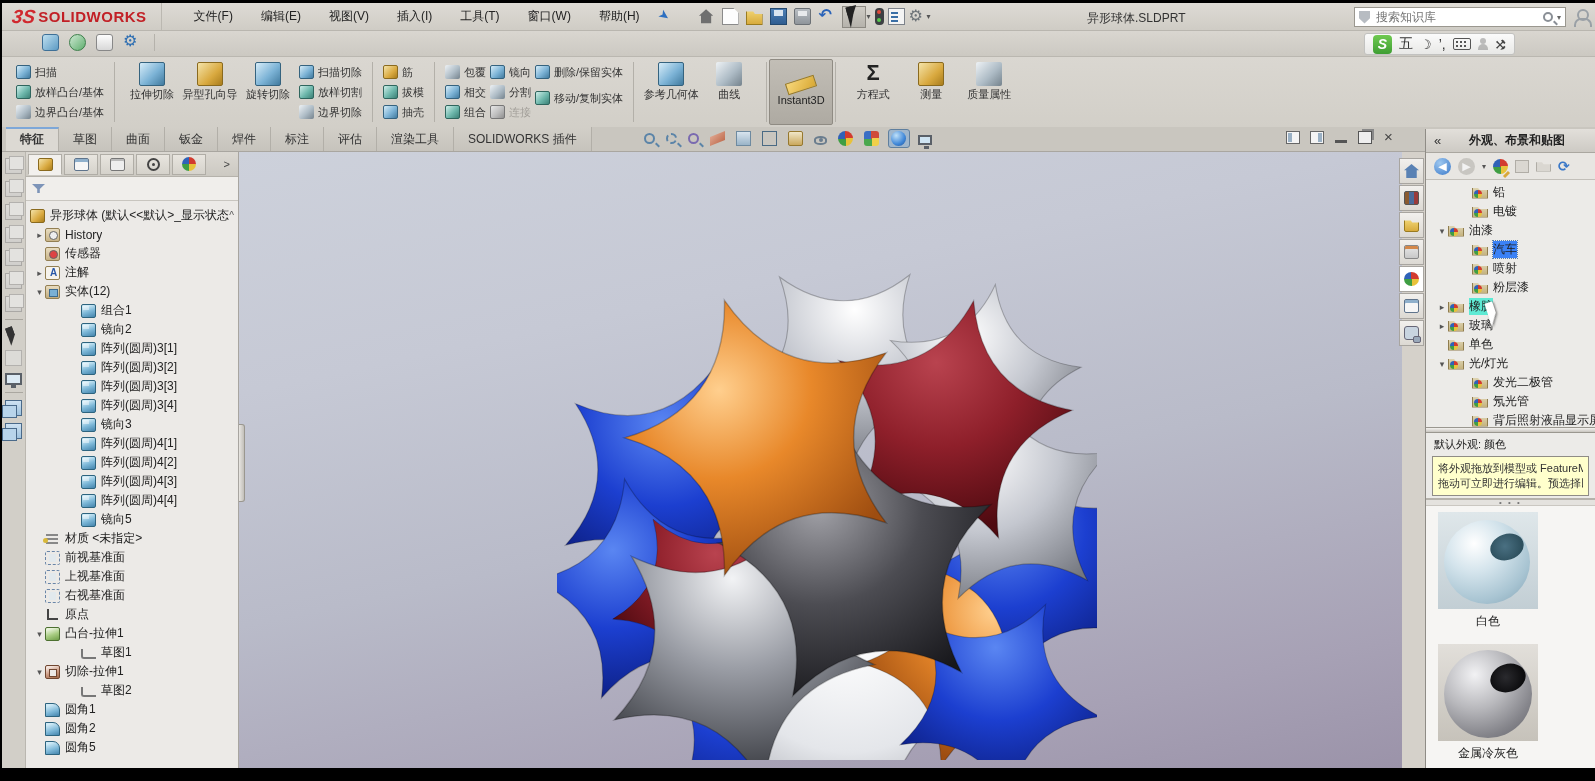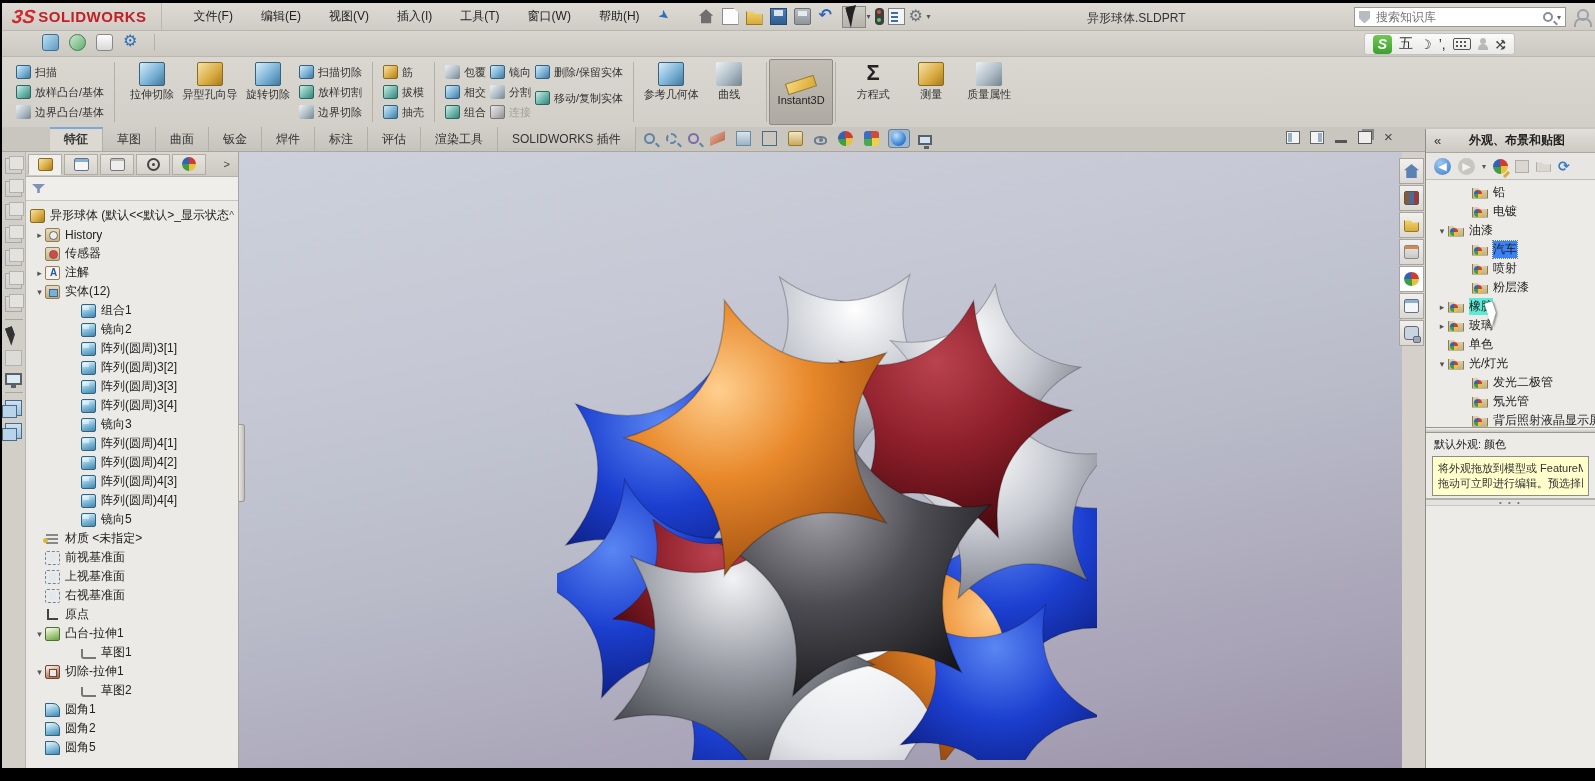--- a/index.html
+++ b/index.html
@@ -82,21 +82,21 @@
   .fi-blue{background:linear-gradient(135deg,#d6ecf8,#7cb3d6 55%,#417a9e);border:1px solid #35637f;}
   .fi-steel{background:linear-gradient(135deg,#eef2f5,#aebcc6 55%,#74828c);border:1px solid #5d6а70;}
   .fi-teal{background:linear-gradient(135deg,#cfeee9,#6db7ab 55%,#3c8076);border:1px solid #2f665e;}
   .fi-gray{background:linear-gradient(135deg,#e8e8e8,#bdbdbd 55%,#8f8f8f);border:1px solid #777;}
   .rcaret{font-size:8px;color:#555;margin-top:2px;}
   .instant3d{width:64px;background:linear-gradient(#c2beb6,#aeaaa2);border:1px solid #8f8b83;display:flex;flex-direction:column;align-items:center;justify-content:center;font-size:11px;color:#222;gap:3px;border-radius:2px;}
   .ruler{width:30px;height:12px;background:linear-gradient(135deg,#f7d77a,#d8a833);border:1px solid #9a7a20;transform:rotate(-18deg);}
   .sigma{font-size:22px;color:#222;font-weight:bold;line-height:22px;}
 
   
-  .tabrow{position:absolute;left:0;top:124px;width:100%;height:25px;background:#c9c6bf;border-bottom:1px solid #a9a6a0;padding-left:44px;}
+  .tabrow{position:absolute;left:0;top:124px;width:100%;height:25px;background:#c9c6bf;border-bottom:1px solid #a9a6a0;}
   .tabs{display:flex;height:100%;align-items:stretch;padding-left:4px;}
   .tab{font-size:12px;color:#333;padding:4px 14px;border-right:1px solid #b2afa8;display:flex;align-items:center;cursor:default;background:linear-gradient(#d2cfc8,#c6c3bc);}
   .tab.active{background:#dcd9d3;font-weight:bold;border-top:2px solid #7da7d8;padding-top:2px;}
   .headsup{position:absolute;left:640px;top:2px;display:flex;align-items:center;gap:6px;}
   .hu{display:flex;align-items:center;gap:1px;padding:1px 2px;border-radius:3px;}
   .hu.active{background:#9fb6cc;border:1px solid #5f7f9e;}
   .huc{font-size:8px;color:#445;}
   .hui{width:15px;height:15px;display:inline-block;position:relative;}
   .hu-zoomfit,.hu-zoomarea,.hu-prev{border:2px solid #5b84a8;border-radius:50%;width:11px;height:11px;}
   .hu-zoomfit::after,.hu-zoomarea::after,.hu-prev::after{content:"";position:absolute;left:9px;top:9px;width:5px;height:2px;background:#5b84a8;transform:rotate(45deg);}
@@ -1042,19 +1042,38 @@
       </div>
       <div class="ap-splitter"></div>
       <div class="ap-status">默认外观: 颜色</div>
       <div class="ap-tip">
         <div>将外观拖放到模型或 FeatureMa</div>
         <div>拖动可立即进行编辑。预选择以将</div>
       </div>
       <div class="thumb-split">
           <span>• • •</span>
         </div>
+      <div class="thumbs">
+
+          <div class="thumb sphere-white">
+            <div class="thumb-img">
+              <span class="sph"></span>
+              <span class="hole"></span>
+            </div>
+            <div class="tlab">白色</div>
+          </div>
+
+          <div class="thumb sphere-gray">
+            <div class="thumb-img">
+              <span class="sph"></span>
+              <span class="hole"></span>
+            </div>
+            <div class="tlab">金属冷灰色</div>
+          </div>
+
+        </div>
     </div>
 
   </div>
   <div class="blackbar-top"></div>
   <div class="blackbar-bottom"></div>
   <div class="blackbar-left"></div>
 </div>
 
 </body></html>

